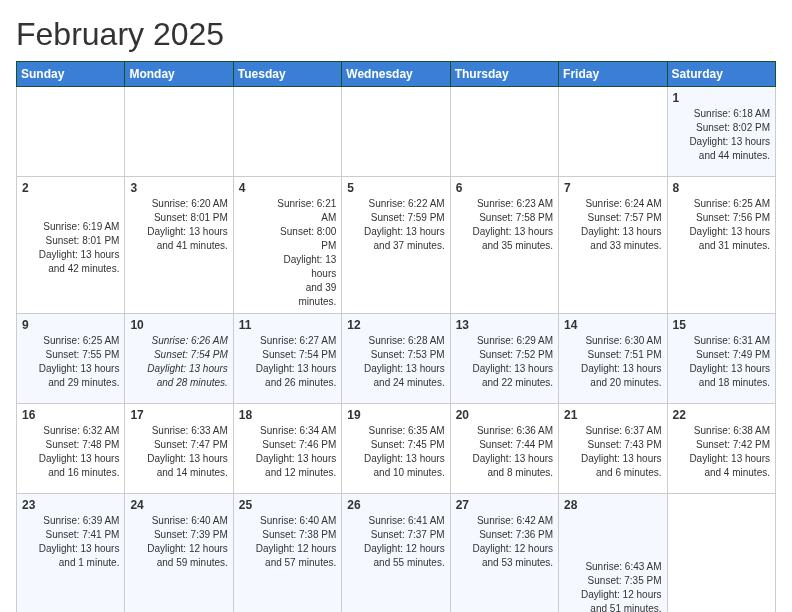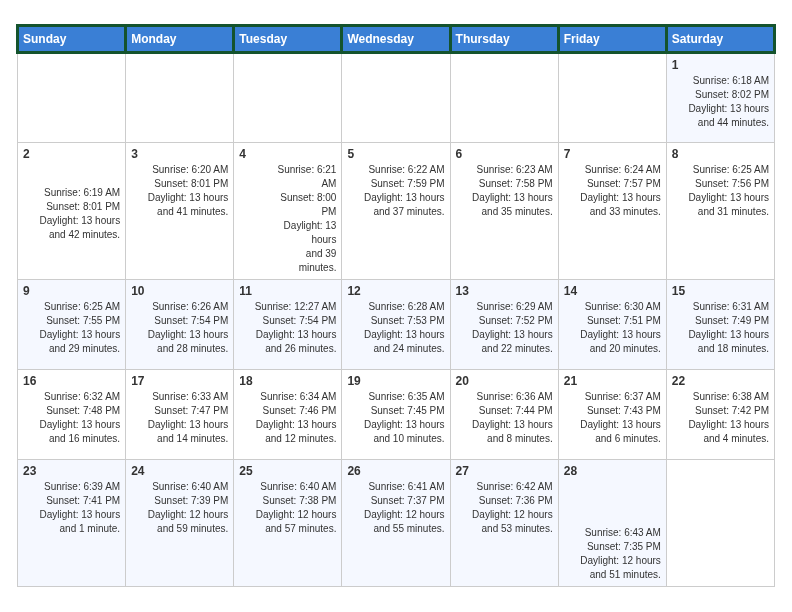--- a/index.html
+++ b/index.html
@@ -45,21 +45,21 @@
       border-collapse: collapse;
       table-layout: fixed;
     }
     thead tr th {
       background: #3a7fd5;
       color: #fff;
       font-size: 12px;
       font-weight: bold;
       padding: 5px 4px;
       text-align: left;
-      border: 3px solid #14532d;
+      border: 1px solid #14532d;
     }
     tbody tr td {
       vertical-align: top;
       border: 1px solid #ccc;
       padding: 4px 5px;
       font-size: 10px;
       color: #333;
       height: 90px;
       background: #fff;
     }
@@ -80,20 +80,21 @@
     }
     .empty-cell {
       background: #fff !important;
     }
   </style>
 </head>
 <body>
 
 <div class="header">
   <div class="title-block">
+    <div class="month-title">February 2025</div>
   </div>
 </div>
 
 <table>
   <thead>
     <tr>
     <th>Sunday</th>
         <th>Monday</th>
         <th>Tuesday</th>
         <th>Wednesday</th>
@@ -172,28 +173,28 @@
       <tr>
         <td>
           <div class="day-num">9</div>
           <div class="day-info" style="white-space: pre-line;">Sunrise: 6:25 AM
 Sunset: 7:55 PM
 Daylight: 13 hours
 and 29 minutes.</div>
         </td>
         <td>
           <div class="day-num">10</div>
-          <div class="day-info" style="white-space: pre-line;">Sunrise: 6:26 AM
+          <div class="day-info" style="white-space: pre-line; font-style: italic;">Sunrise: 6:26 AM
 Sunset: 7:54 PM
 Daylight: 13 hours
 and 28 minutes.</div>
         </td>
         <td>
           <div class="day-num">11</div>
-          <div class="day-info" style="white-space: pre-line;">Sunrise: 12:27 AM
+          <div class="day-info" style="white-space: pre-line;">Sunrise: 6:27 AM
 Sunset: 7:54 PM
 Daylight: 13 hours
 and 26 minutes.</div>
         </td>
         <td>
           <div class="day-num">12</div>
           <div class="day-info" style="white-space: pre-line;">Sunrise: 6:28 AM
 Sunset: 7:53 PM
 Daylight: 13 hours
 and 24 minutes.</div>

